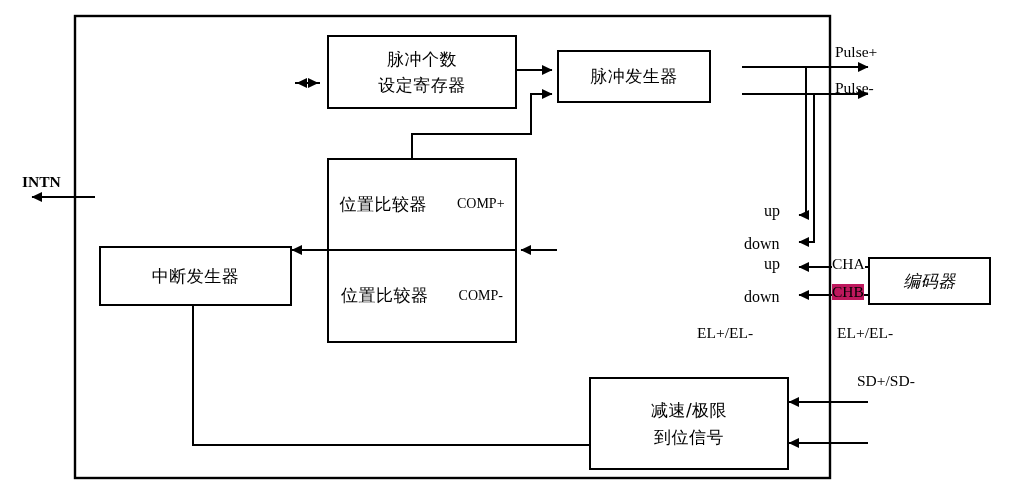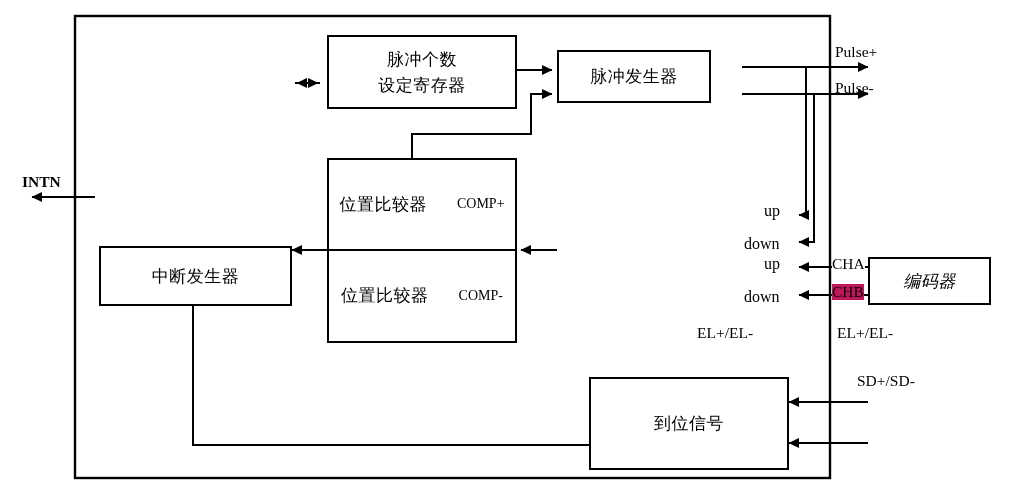--- a/index.html
+++ b/index.html
@@ -170,20 +170,21 @@
 
   <div class="node" style="left:99px; top:230px; width:193px; height:60px;margin-top:16px;">
     <div class="cn">中断发生器</div>
   </div>
 
   <div class="node" style="left:868px; top:257px; width:123px; height:48px;font-style:italic;">
     <div class="cn">编码器</div>
   </div>
 
   <div class="node" style="left:589px; top:377px; width:200px; height:93px;">
+    <div class="cn">减速/极限</div>
     <div class="cn">到位信号</div>
   </div>
 
   <div class="pinlabel" style="left:764px; top:203px;">up</div>
   <div class="pinlabel" style="left:744px; top:236px;">down</div>
   <div class="pinlabel" style="left:764px; top:256px;">up</div>
   <div class="pinlabel" style="left:744px; top:289px;">down</div>
 
   <div class="siglabel" style="left:835px; top:44px;">Pulse+</div>
   <div class="siglabel" style="left:835px; top:80px;">Pulse-</div>

